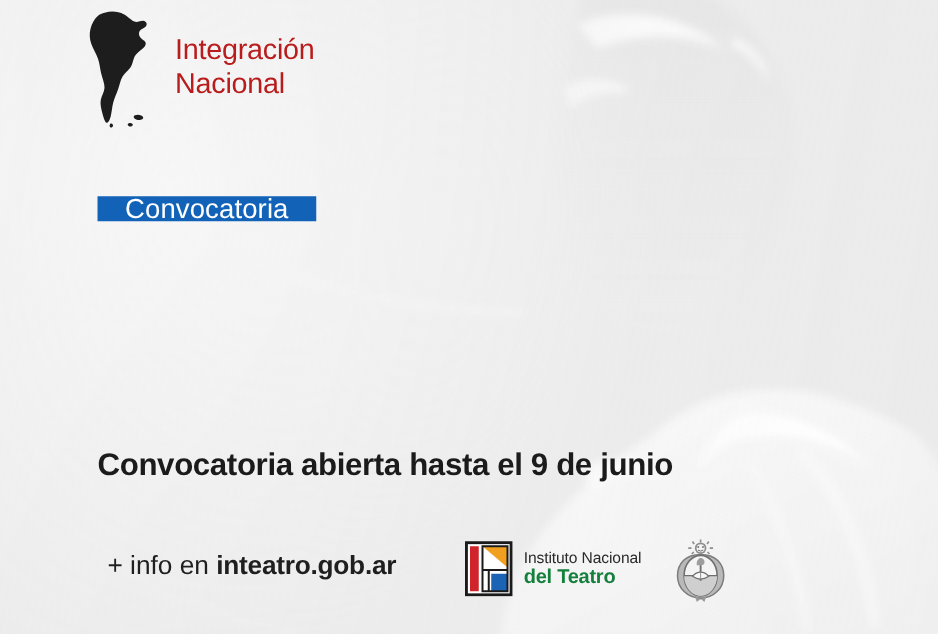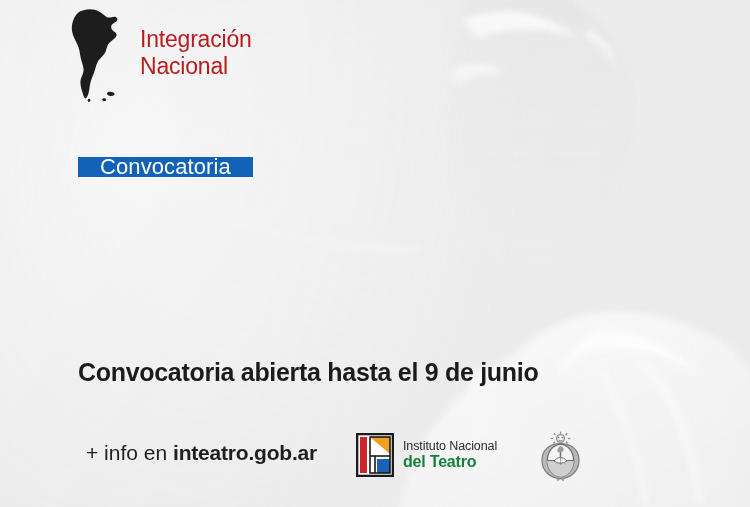--- a/index.html
+++ b/index.html
@@ -146,21 +146,21 @@
     font-weight: 700;
     letter-spacing: -0.2px;
   }
 
   .logo-group {
     position: absolute;
     display: flex;
     align-items: center;
     gap: 9px;
   }
-  .logo-int { left: 344px; top: 16px; }
+  .logo-int { left: 360px; top: 16px; }
   .logo-min { left: 527px; top: 14px; }
 
   .int-mark { width: 38px; height: 44px; display: block; }
   .arg-mark { width: 43px; height: 52px; display: block; }
 
   .logo-text {
     display: flex;
     flex-direction: column;
     line-height: 1.12;
   }

